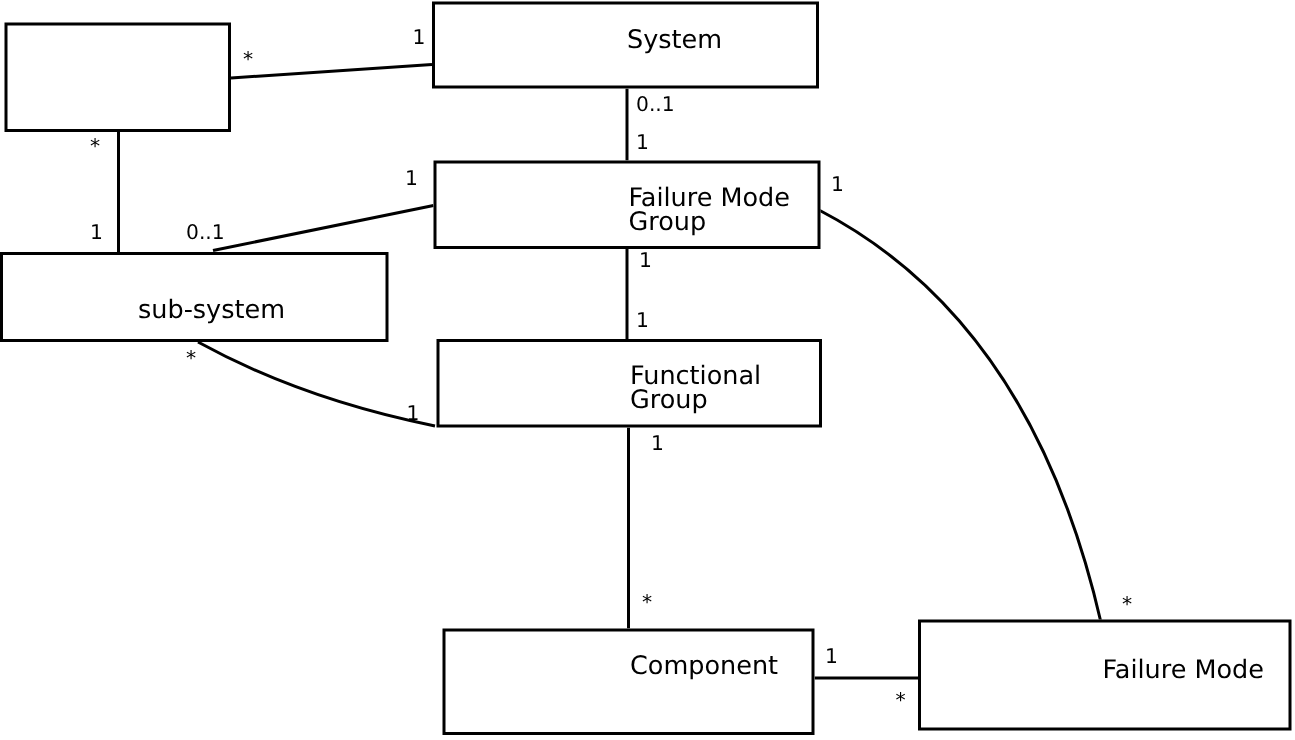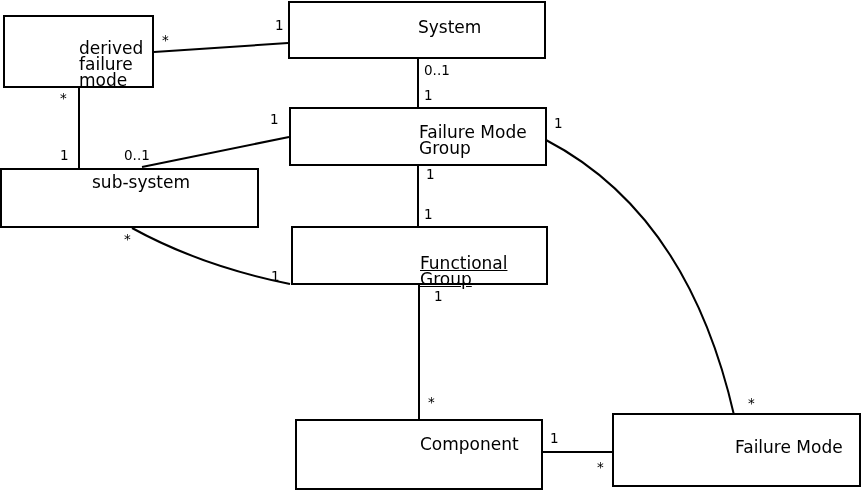--- a/index.html
+++ b/index.html
@@ -51,22 +51,22 @@
   #b-system { left: 288px; top: 1px;   width: 258px; height: 58px; }
   #b-fmg    { left: 289px; top: 107px; width: 258px; height: 59px; }
   #b-sub    { left: 0px;   top: 168px; width: 259px; height: 60px; }
   #b-fg     { left: 291px; top: 226px; width: 257px; height: 59px; }
   #b-comp   { left: 295px; top: 419px; width: 248px; height: 71px; }
   #b-fm     { left: 612px; top: 413px; width: 249px; height: 74px; }
   
   #l-dfm    { left: 79px;  top: 40px;  }
   #l-system { left: 418px; top: 19px;  }
   #l-fmg    { left: 419px; top: 124px; }
-  #l-sub    { left: 92px;  top: 174px; }
-  #l-fg     { left: 420px; top: 255px; text-decoration: underline; }
+  #l-sub    { left: 92px;  top: 199px; }
+  #l-fg     { left: 420px; top: 243px; }
   #l-comp   { left: 420px; top: 436px; }
   #l-fm     { left: 735px; top: 439px; }
 </style>
 </head>
 <body>
 
 <div class="canvas">
 
   <svg class="wires" viewBox="0 0 863 493">
     <path d="M154,52 L288,43"></path>
@@ -81,23 +81,20 @@
   </svg>
 
   <div class="box" id="b-dfm"></div>
   <div class="box" id="b-system"></div>
   <div class="box" id="b-fmg"></div>
   <div class="box" id="b-sub"></div>
   <div class="box" id="b-fg"></div>
   <div class="box" id="b-comp"></div>
   <div class="box" id="b-fm"></div>
 
-  <div class="lbl" id="l-dfm">derived
-failure
-mode</div>
   <div class="lbl" id="l-system">System</div>
   <div class="lbl" id="l-fmg">Failure Mode
 Group</div>
   <div class="lbl" id="l-sub">sub-system</div>
   <div class="lbl" id="l-fg">Functional
 Group</div>
   <div class="lbl" id="l-comp">Component</div>
   <div class="lbl" id="l-fm">Failure Mode</div>
 
   <div class="mult" style="left:162px; top:32px;">*</div>

